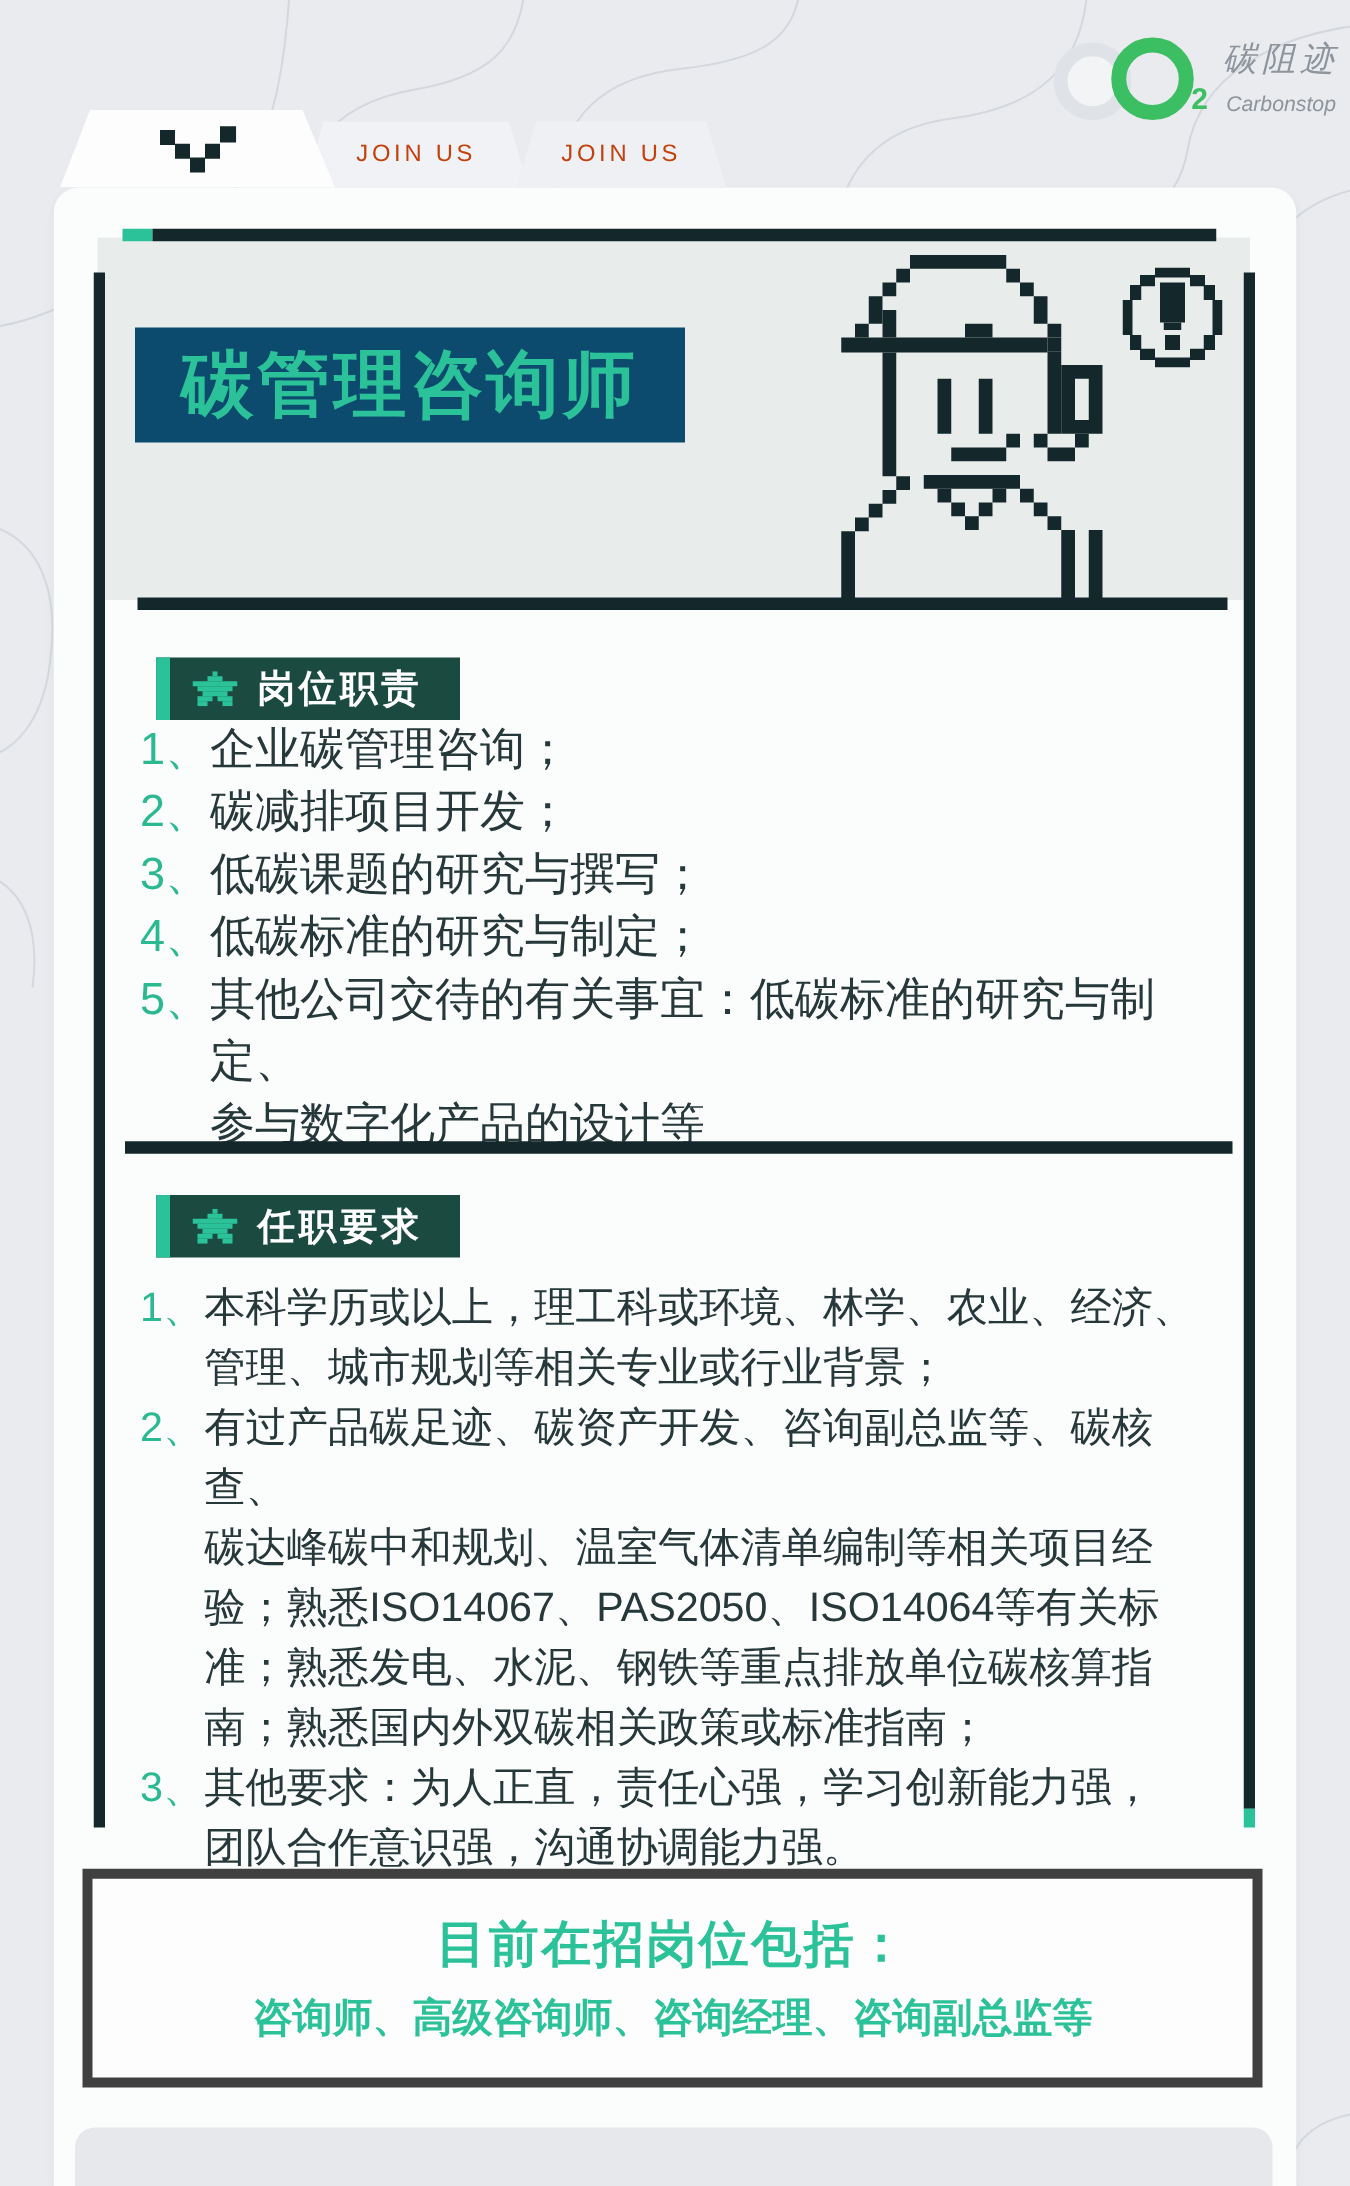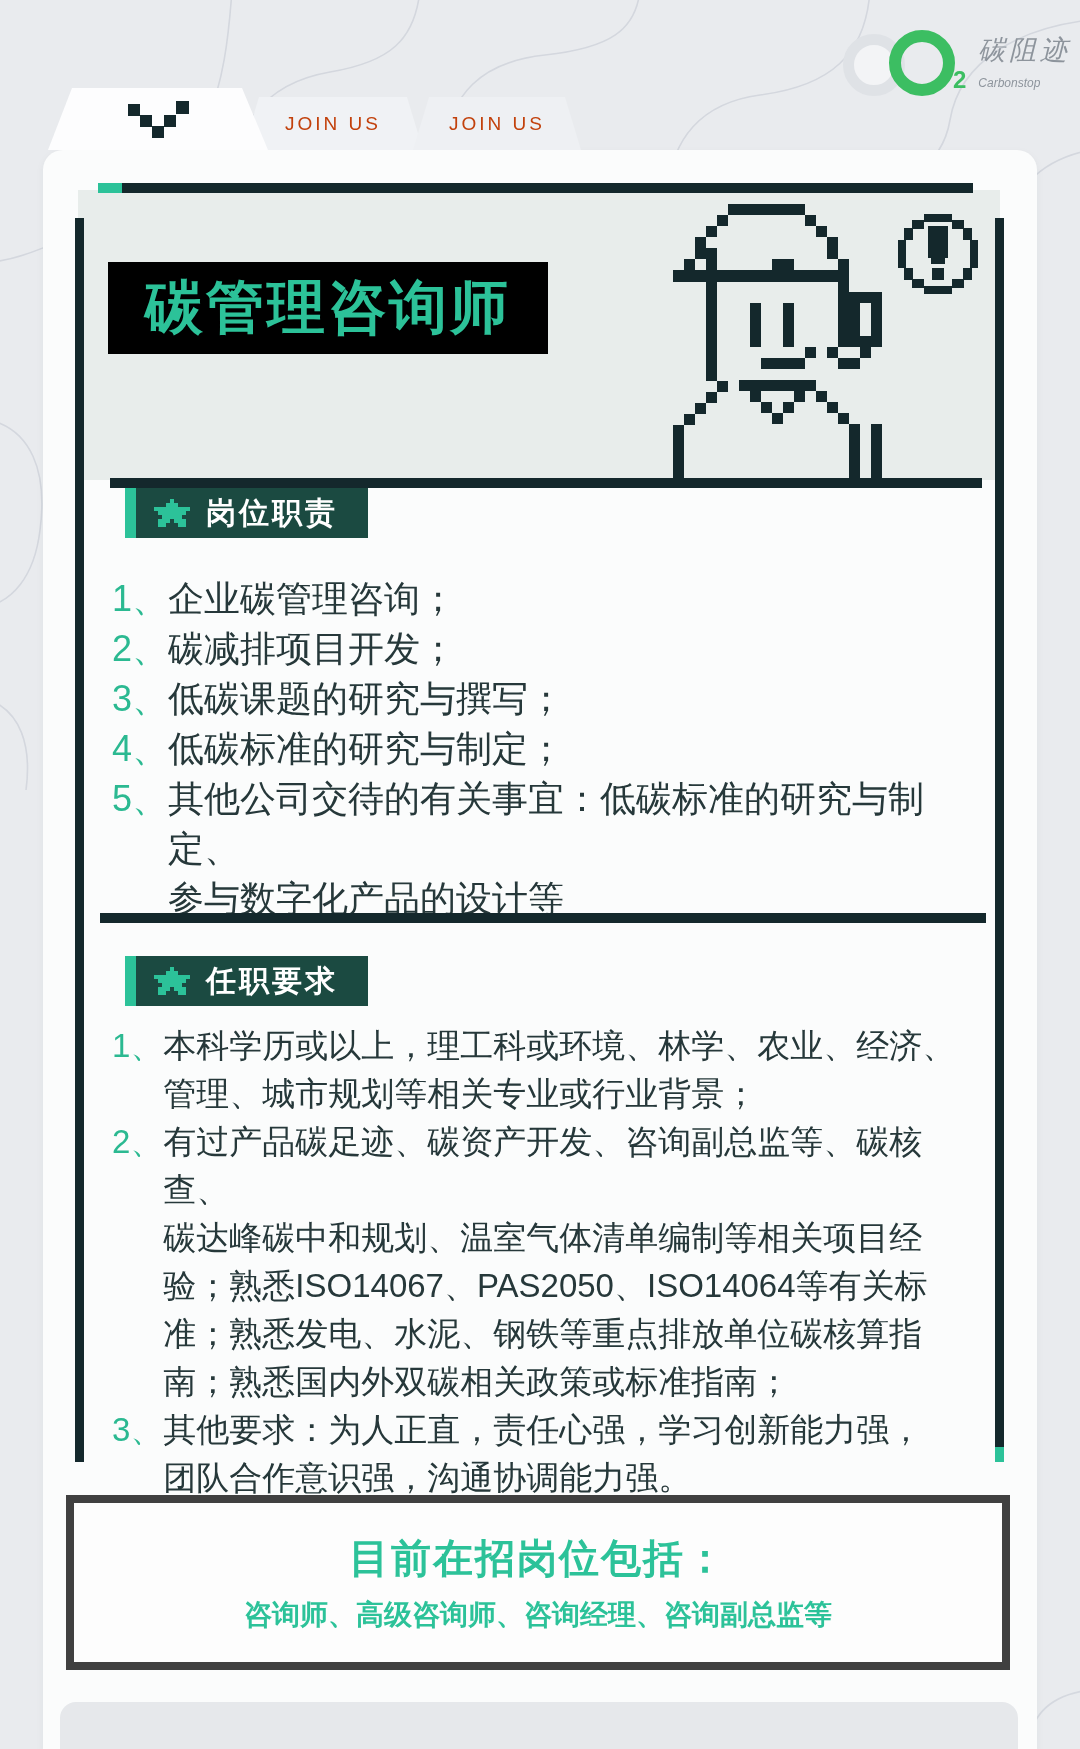--- a/index.html
+++ b/index.html
@@ -13,21 +13,21 @@
   #contours{position:absolute;left:0;top:0;width:1080px;height:1749px;pointer-events:none;}
 
   
   .logo{left:843px;top:30px;display:flex;align-items:center;}
   .ring{border-radius:50%;box-sizing:border-box;}
   .ring-gray{width:62px;height:62px;border:11px solid #dfe2e6;background:#f3f4f6;margin-top:4px;}
   .ring-green{width:66px;height:66px;border:12px solid #3cbe62;background:transparent;margin-left:-16px;position:relative;z-index:2;}
   .logo-sub2{color:#3cbe62;font-size:24px;font-weight:bold;margin:34px 0 0 -2px;}
   .logo-text{margin-left:12px;display:flex;flex-direction:column;line-height:1.05;font-style:italic;}
   .logo-cn{color:#8d949c;font-size:27px;letter-spacing:4px;}
-  .logo-en{color:#8d949c;font-size:12px;margin-top:13px;}
+  .logo-en{color:#8d949c;font-size:17px;margin-top:13px;text-align:center;}
 
   
   .tab{box-sizing:border-box;display:flex;align-items:center;justify-content:center;}
   .tab-active{left:48px;top:88px;width:220px;height:62px;background:#fdfdfe;
     clip-path:polygon(24px 0,calc(100% - 26px) 0,100% 100%,0 100%);z-index:3;}
   .tab-gray{background:#f0f2f5;clip-path:polygon(16px 0,calc(100% - 16px) 0,100% 100%,0 100%);z-index:2;}
   .tab2{left:243px;top:97px;width:180px;height:53px;}
   .tab3{left:413px;top:97px;width:168px;height:53px;background:#eef0f3;}
   .tab-label{color:#c2410c;font-size:19px;letter-spacing:3px;}
 
@@ -37,45 +37,45 @@
   .header-bg{left:78px;top:190px;width:922px;height:290px;background:#e8edeb;}
   .bar{background:#14282c;}
   .bar-top-cap{left:98px;top:183px;width:24px;height:10px;background:#2cc299;}
   .bar-top{left:122px;top:183px;width:851px;height:10px;}
   .border-left{left:75px;top:218px;width:9px;height:1244px;}
   .border-right{left:995px;top:218px;width:9px;height:1229px;}
   .border-right-cap{left:995px;top:1447px;width:9px;height:15px;background:#2cc299;}
   .bar-header-bottom{left:110px;top:478px;width:872px;height:10px;}
   .divider{left:100px;top:913px;width:886px;height:10px;}
 
-  .title-box{left:108px;top:262px;width:440px;height:92px;background:#000000;
+  .title-box{left:108px;top:262px;width:440px;height:92px;background:#0c4a6e;
     display:flex;align-items:center;justify-content:center;}
   .title-text{color:#2cc299;font-size:58px;font-weight:bold;letter-spacing:3px;white-space:nowrap;}
 
   
   .badge{position:absolute;display:inline-flex;align-items:center;height:50px;
     background:#1b4a41;border-left:11px solid #2cc299;padding:0 30px 0 18px;gap:16px;}
-  .badge1{left:125px;top:488px;}
+  .badge1{left:125px;top:526px;}
   .badge2{left:125px;top:956px;}
   .badge-label{color:#ffffff;font-size:30px;font-weight:bold;letter-spacing:3px;white-space:nowrap;}
 
   
   .list{position:absolute;left:112px;width:876px;color:#26383a;}
   .list1{top:574px;font-size:36px;line-height:50px;}
   .list2{top:1022px;font-size:33px;line-height:48px;}
   .row{display:flex;align-items:flex-start;}
   .num{color:#2bb991;flex:0 0 52px;}
   .list2 .num{flex:0 0 48px;}
   .txt{flex:1;}
 
   
   .bottom-box{left:66px;top:1495px;width:928px;height:159px;border:8px solid #404040;background:#fdfdfd;
     display:flex;flex-direction:column;align-items:center;justify-content:center;gap:10px;}
   .bb1{color:#2cc299;font-size:40px;font-weight:bold;letter-spacing:2px;}
-  .bb2{color:#2cc299;font-size:28px;font-weight:bold;white-space:nowrap;}
+  .bb2{color:#2cc299;font-size:32px;font-weight:bold;white-space:nowrap;}
 
   .footer-strip{left:60px;top:1702px;width:958px;height:47px;background:#e6e8eb;border-radius:16px 16px 0 0;}
 
   .px{fill:#14282c;}
   .pxw{fill:#e8edeb;}
   .star{fill:#2cc299;}
 </style>
 </head>
 <body>
 

